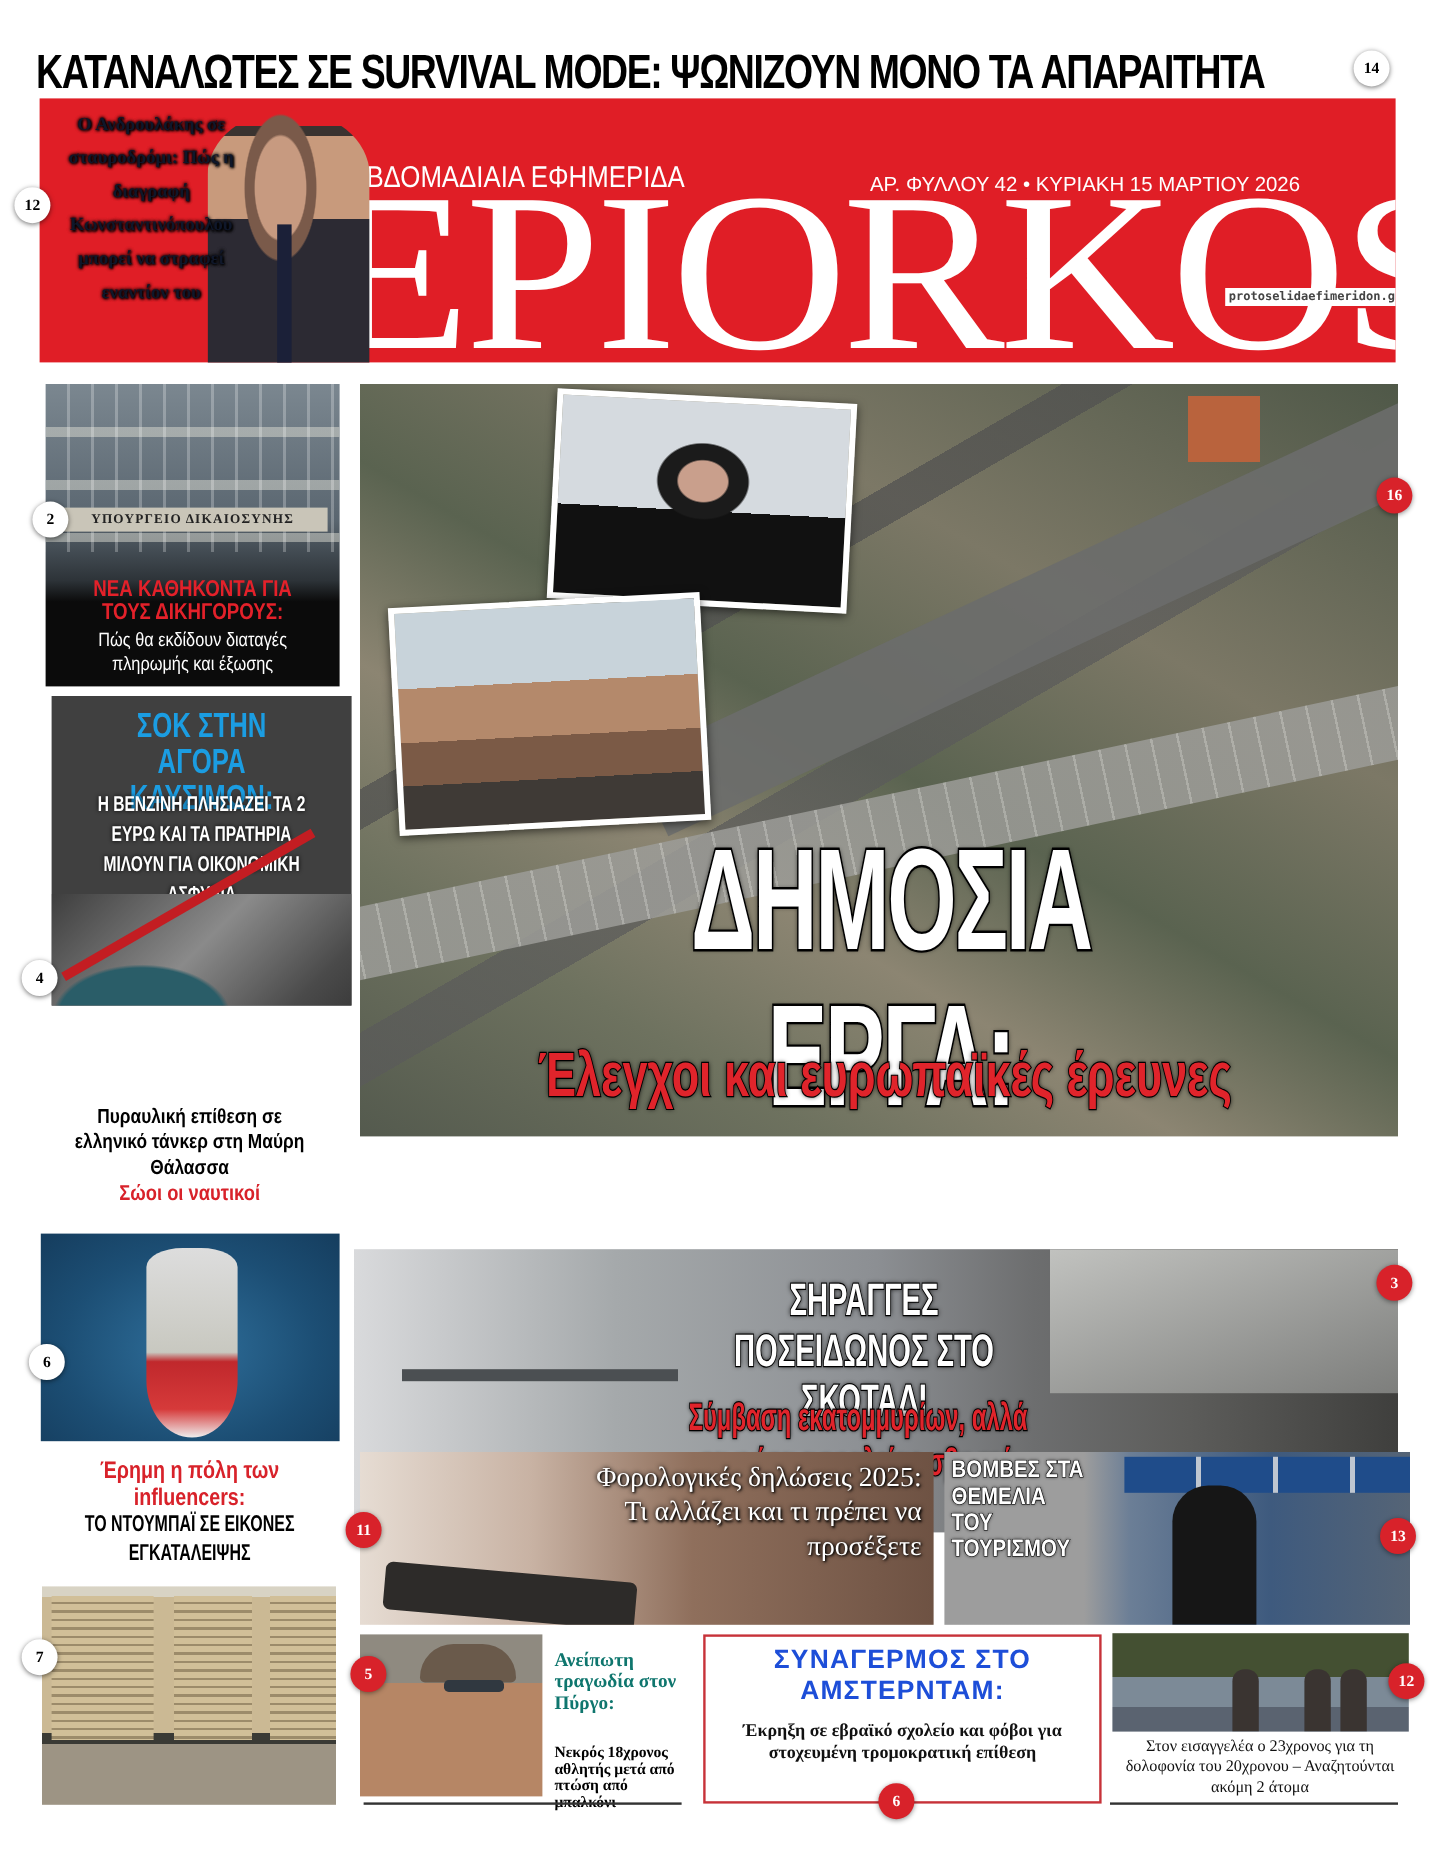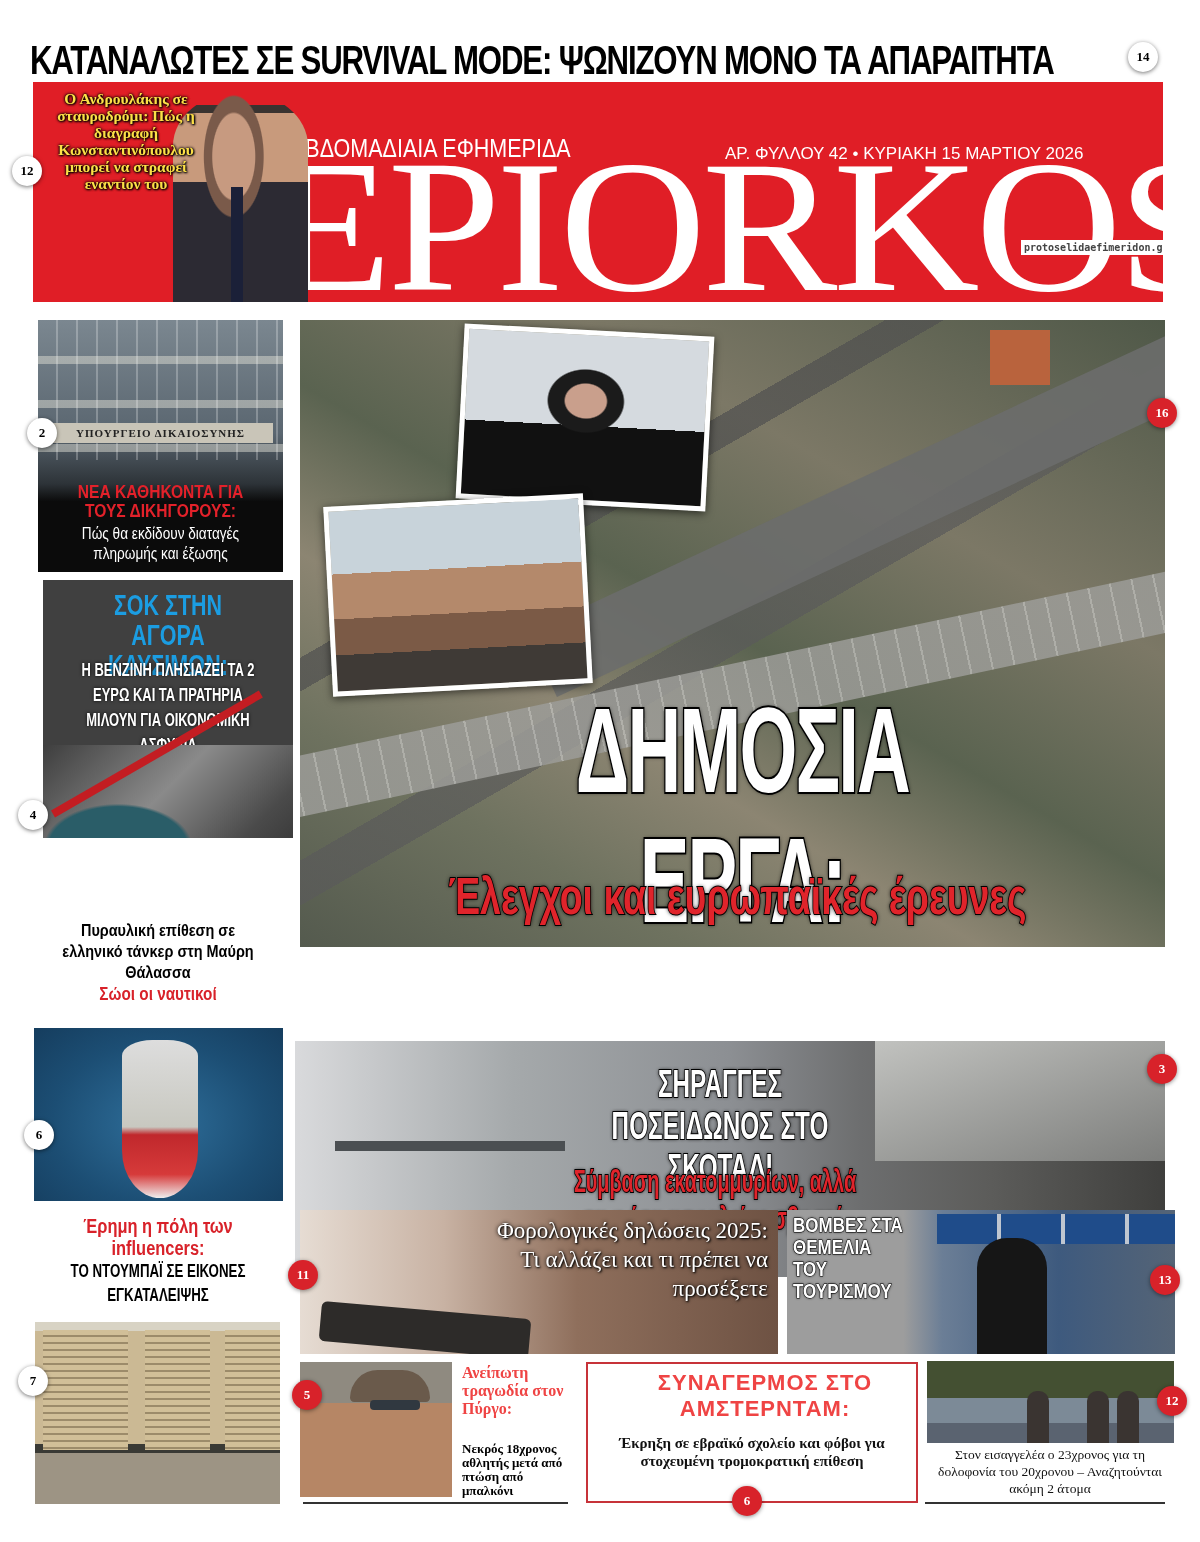--- a/index.html
+++ b/index.html
@@ -53,22 +53,22 @@
     position: absolute; left: 140px; top: 10px; width: 135px; height: 215px;
     background: radial-gradient(ellipse at 45% 30%, #c79a80 0 20%, #7a5a4a 21% 28%, transparent 29%),
                 linear-gradient(180deg, #e01e26 0 6%, #3a3330 6% 10%, #c89a7c 10% 42%, #2c2a33 42% 100%);
     border-radius: 50% 50% 0 0 / 25% 25% 0 0;
   }
   .mast-photo::after {
     content: ""; position: absolute; left: 58px; top: 95px; width: 12px; height: 120px; background: #1b2038;
   }
   .mast-teaser {
     position: absolute; left: 8px; top: 8px; width: 170px; text-align: center;
-    font-family: "Liberation Serif", serif; font-weight: bold; font-size: 15.5px; line-height: 17px;
-    color: #fde047; text-shadow: 0 0 3px #000, 0 0 3px #000, 1px 1px 2px #000;
+    font-family: "Liberation Serif", serif; font-weight: bold; font-size: 15.5px; line-height: 28px;
+    color: #0f172a; text-shadow: 0 0 3px #000, 0 0 3px #000, 1px 1px 2px #000;
   }
 
   
   .story-justice {
     left: 38px; top: 320px; width: 245px; height: 252px;
     background: linear-gradient(180deg, #7b8790 0%, #5a6670 45%, #2d3338 65%, #0b0b0b 72%, #0b0b0b 100%);
     overflow: hidden;
   }
   .story-justice .windows {
     position: absolute; left: 0; top: 0; width: 100%; height: 140px;
@@ -272,30 +272,30 @@
   .pyrgos-img .hat {
     position: absolute; left: 50px; top: 8px; width: 80px; height: 32px; background: #6a5a4b; border-radius: 40px 40px 6px 6px;
   }
   .pyrgos-img .glasses {
     position: absolute; left: 70px; top: 38px; width: 50px; height: 10px; background: #303840; border-radius: 4px;
   }
   .pyrgos-text {
     left: 462px; top: 1364px; width: 115px;
     font-family: "Liberation Serif", serif; font-weight: bold;
   }
-  .pyrgos-text .t1 { font-size: 16px; line-height: 18px; color: #ef4444; }
+  .pyrgos-text .t1 { font-size: 16px; line-height: 18px; color: #0f766e; margin-top: 11px; }
   .pyrgos-text .t2 { font-size: 13px; line-height: 14px; color: #000; margin-top: 24px; }
   .rule { position: absolute; height: 2px; background: #333; }
 
   .amsterdam {
     left: 586px; top: 1362px; width: 332px; height: 141px; border: 2px solid #c73239; background: #fff;
   }
   .amsterdam .h {
-    position: absolute; left: 13px; top: 6px; width: 100%; text-align: center;
-    font-weight: 900; font-size: 22px; line-height: 26px; color: #ef4444; letter-spacing: 1px;
+    position: absolute; left: 0; top: 6px; width: 100%; text-align: center;
+    font-weight: 900; font-size: 22px; line-height: 26px; color: #1d4ed8; letter-spacing: 1px;
   }
   .amsterdam .s {
     position: absolute; left: 0; top: 70px; width: 100%; text-align: center;
     font-family: "Liberation Serif", serif; font-weight: bold; font-size: 15px; line-height: 18px; color: #111;
   }
 
   .murder-img {
     left: 927px; top: 1361px; width: 247px; height: 82px; overflow: hidden;
     background: linear-gradient(180deg, #445032 0 45%, #7c8a97 45% 75%, #5a6370 75% 100%);
   }

